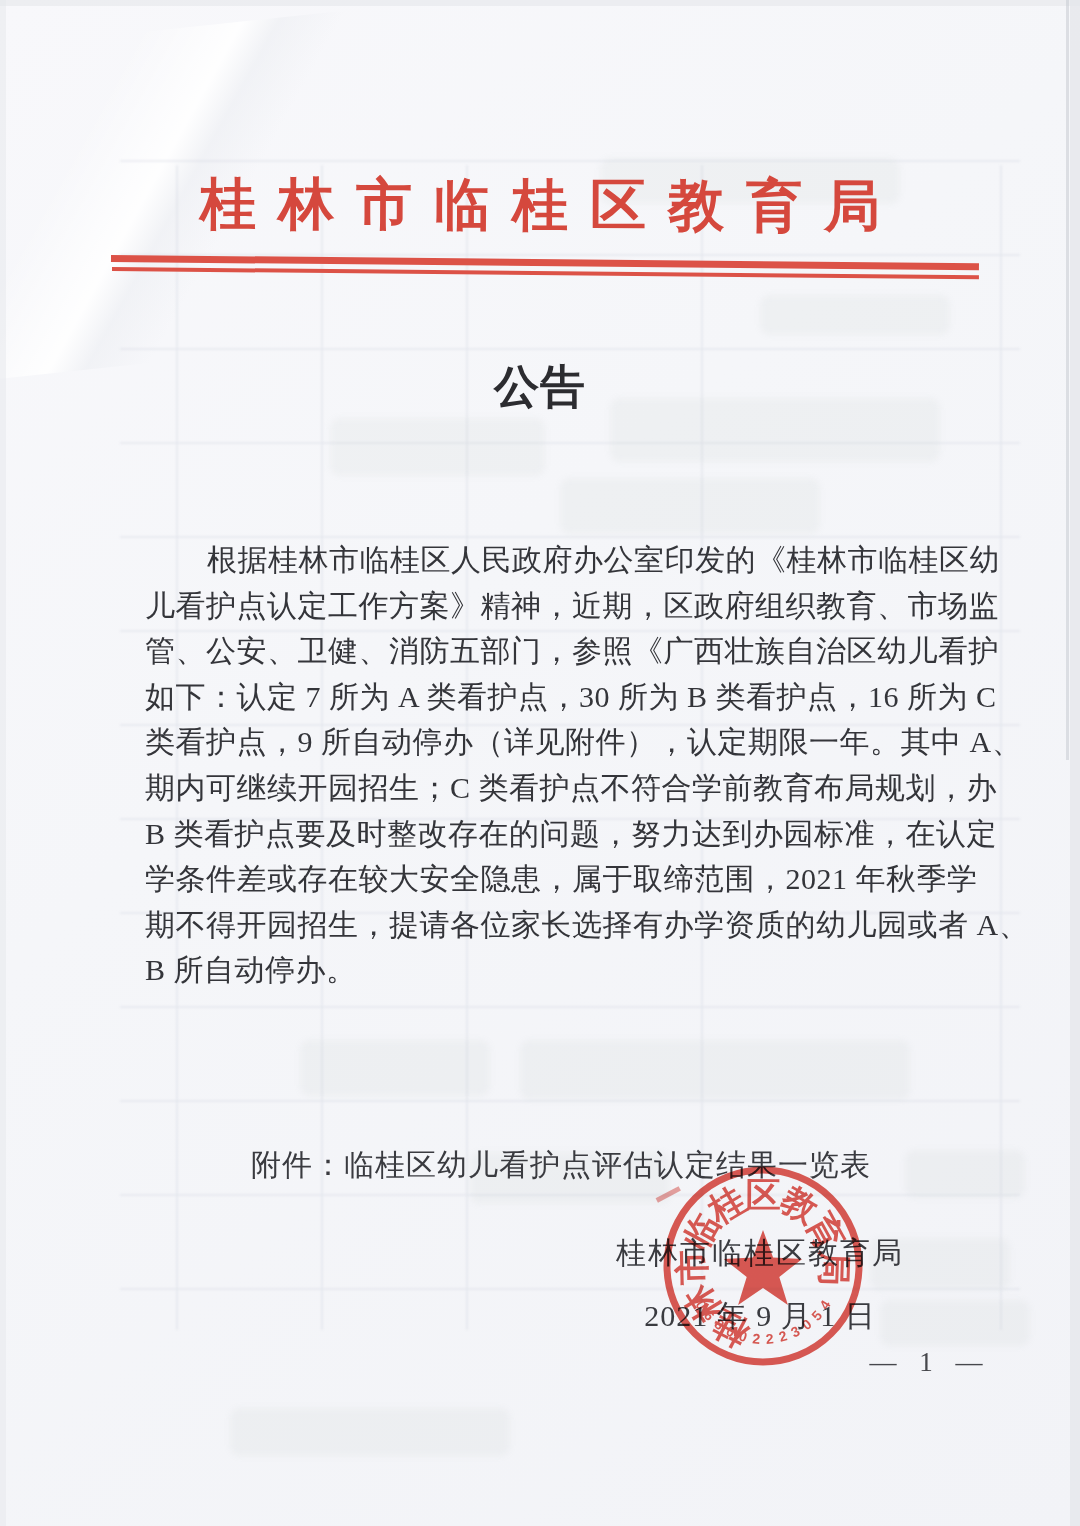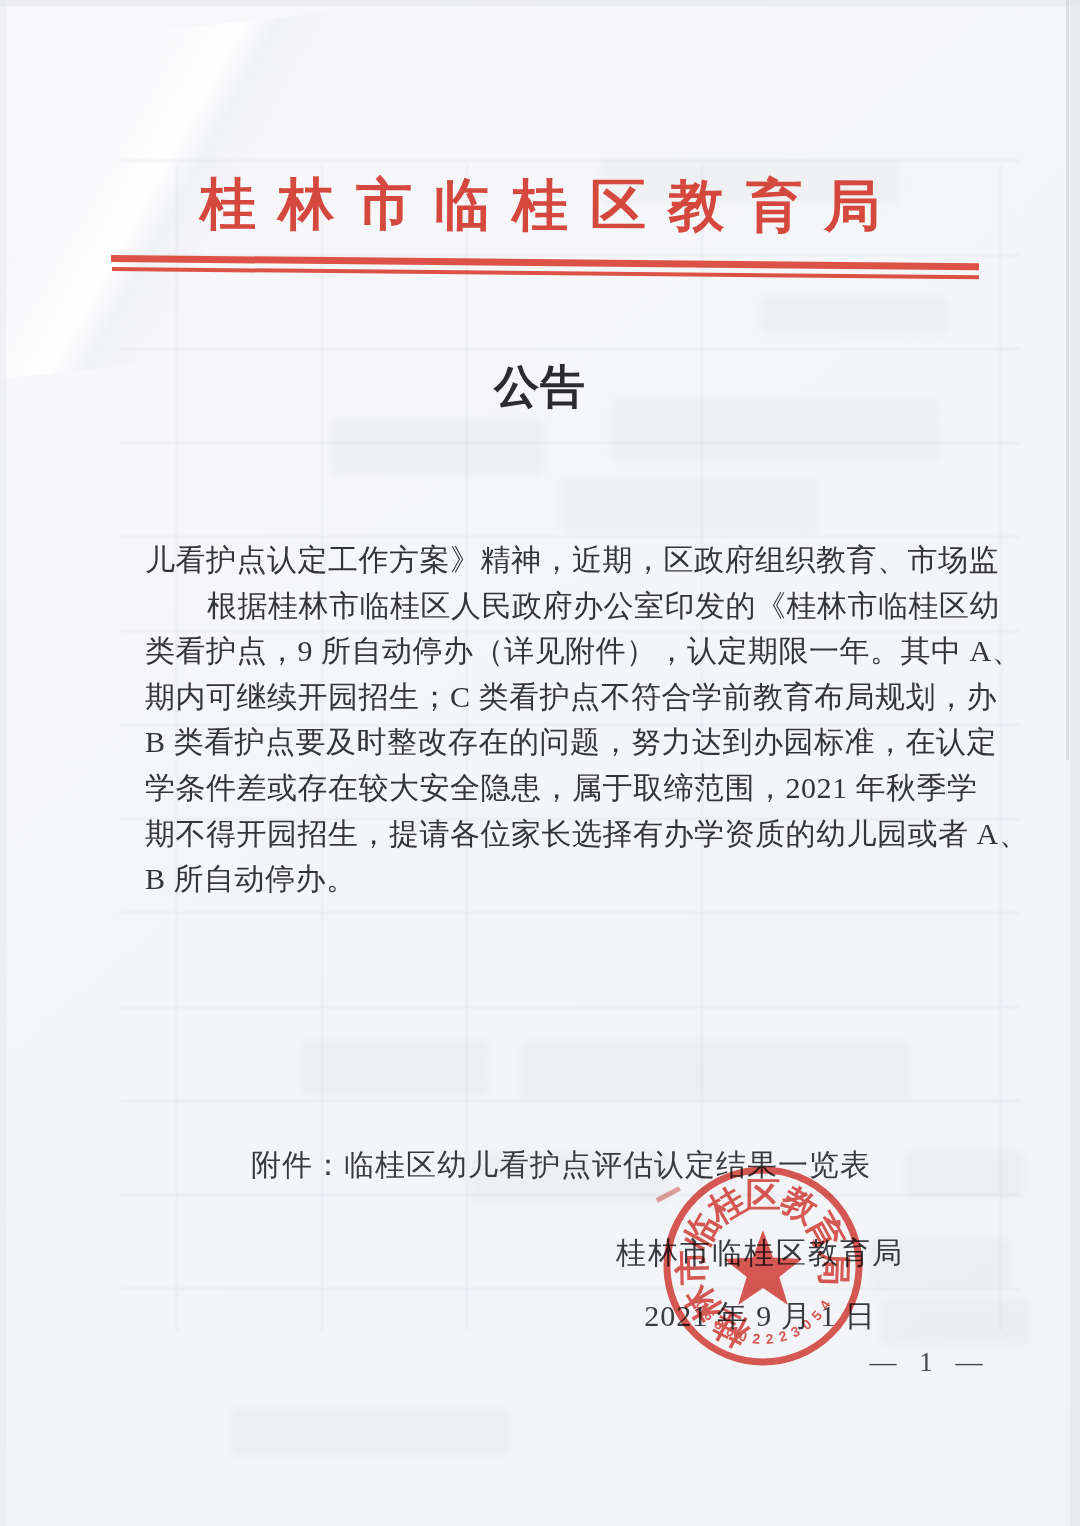--- a/index.html
+++ b/index.html
@@ -94,22 +94,24 @@
 
   <div class="letterhead">桂林市临桂区教育局</div>
   <div class="rule1"></div>
   <div class="rule2"></div>
 
   <div class="doc-title">
     <div>公告</div>
   </div>
 
   <div class="body-text">
+    <div class="line indent">根据桂林市临桂区人民政府办公室印发的《桂林市临桂区幼</div>
     <div class="line">儿看护点认定工作方案》精神，近期，区政府组织教育、市场监</div>
-    <div class="line indent">根据桂林市临桂区人民政府办公室印发的《桂林市临桂区幼</div>
+    <div class="line">管、公安、卫健、消防五部门，参照《广西壮族自治区幼儿看护</div>
+    <div class="line">如下：认定 7 所为 A 类看护点，30 所为 B 类看护点，16 所为 C</div>
     <div class="line">类看护点，9 所自动停办（详见附件），认定期限一年。其中 A、</div>
     <div class="line">期内可继续开园招生；C 类看护点不符合学前教育布局规划，办</div>
     <div class="line">B 类看护点要及时整改存在的问题，努力达到办园标准，在认定</div>
     <div class="line">学条件差或存在较大安全隐患，属于取缔范围，2021 年秋季学</div>
     <div class="line">期不得开园招生，提请各位家长选择有办学资质的幼儿园或者 A、</div>
     <div class="line">B 所自动停办。</div>
   </div>
 
   <div class="attachment">附件：临桂区幼儿看护点评估认定结果一览表</div>
 

